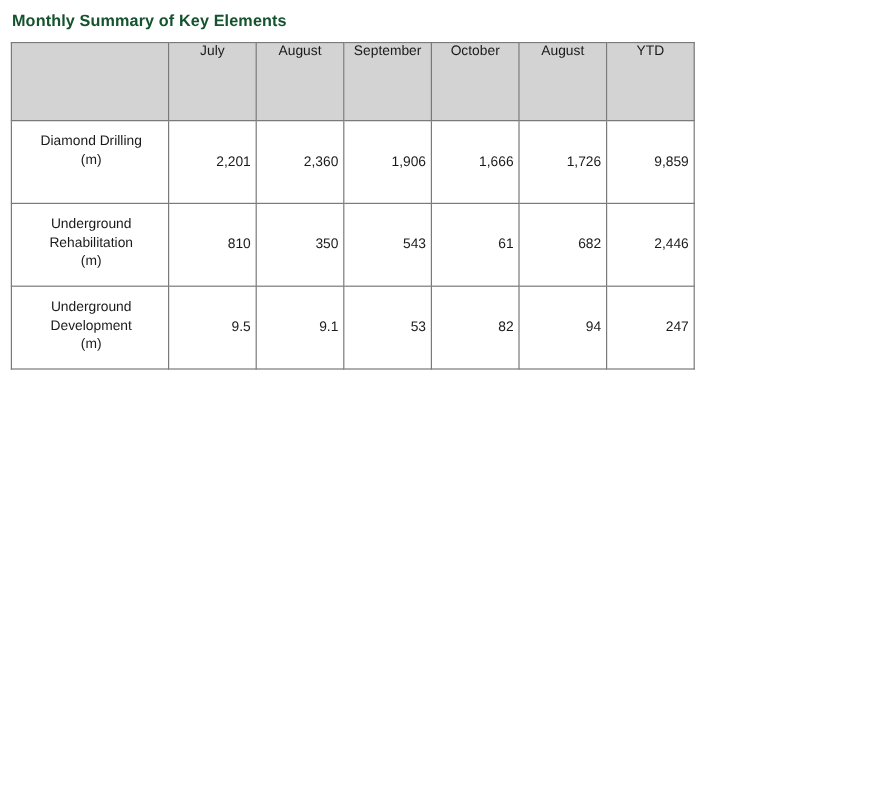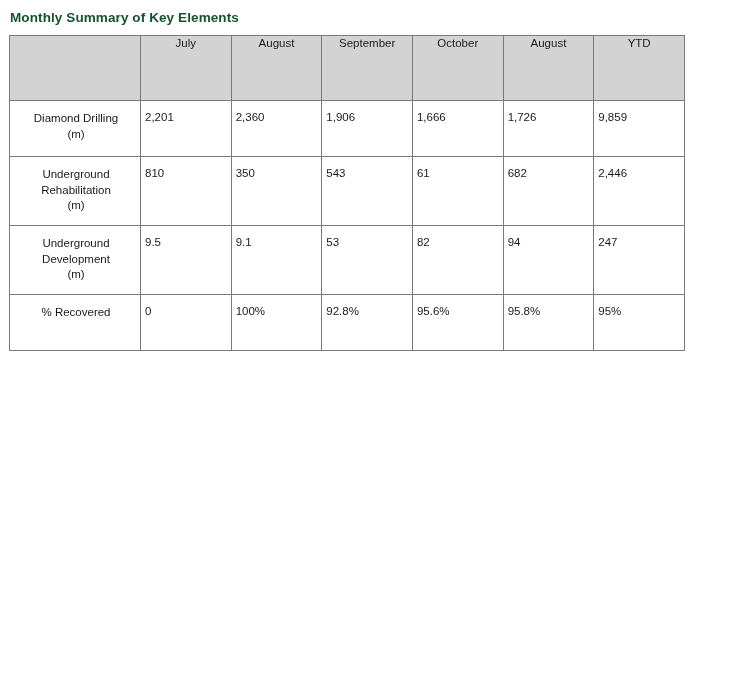--- a/index.html
+++ b/index.html
@@ -21,21 +21,21 @@
   .doc-title {
     font-size: 13.5px;
     font-weight: bold;
     color: #14532d;
     margin: 2px 0 10px 4px;
     letter-spacing: 0.1px;
   }
   table.summary {
     border-collapse: collapse;
     table-layout: fixed;
-    width: 676px;
+    width: 570px;
     margin-left: 3px;
     border: 1px solid #7a7a7a;
   }
   table.summary th,
   table.summary td {
     border: 1px solid #7a7a7a;
     font-size: 11.5px;
     color: #1a1a1a;
     vertical-align: top;
   }
@@ -50,22 +50,22 @@
     width: 128px;
     background: #d3d3d3;
   }
   .row-label {
     text-align: center;
     padding: 10px 6px 10px 8px;
     line-height: 1.35;
     font-weight: normal;
   }
   .val {
-    text-align: left;
-    padding: 10px 4px;
+    text-align: right;
+    padding: 28px 4px;
   }
   tbody tr {
     height: 56px;
   }
   tbody tr.tall {
     height: 69px;
   }
 </style>
 </head>
 <body>
@@ -124,29 +124,18 @@
         <td class="val">9.1</td>
         <td class="val">53</td>
         <td class="val">82</td>
         <td class="val">94</td>
         <td class="val">247</td>
       </tr>
 
 
 
 
-      <tr>
-        <td class="row-label">
-          <span>% Recovered</span>
-        </td>
-        <td class="val">0</td>
-        <td class="val">100%</td>
-        <td class="val">92.8%</td>
-        <td class="val">95.6%</td>
-        <td class="val">95.8%</td>
-        <td class="val">95%</td>
-      </tr>
 
 
 
     </tbody>
   </table>
 </div>
 
 </body></html>

